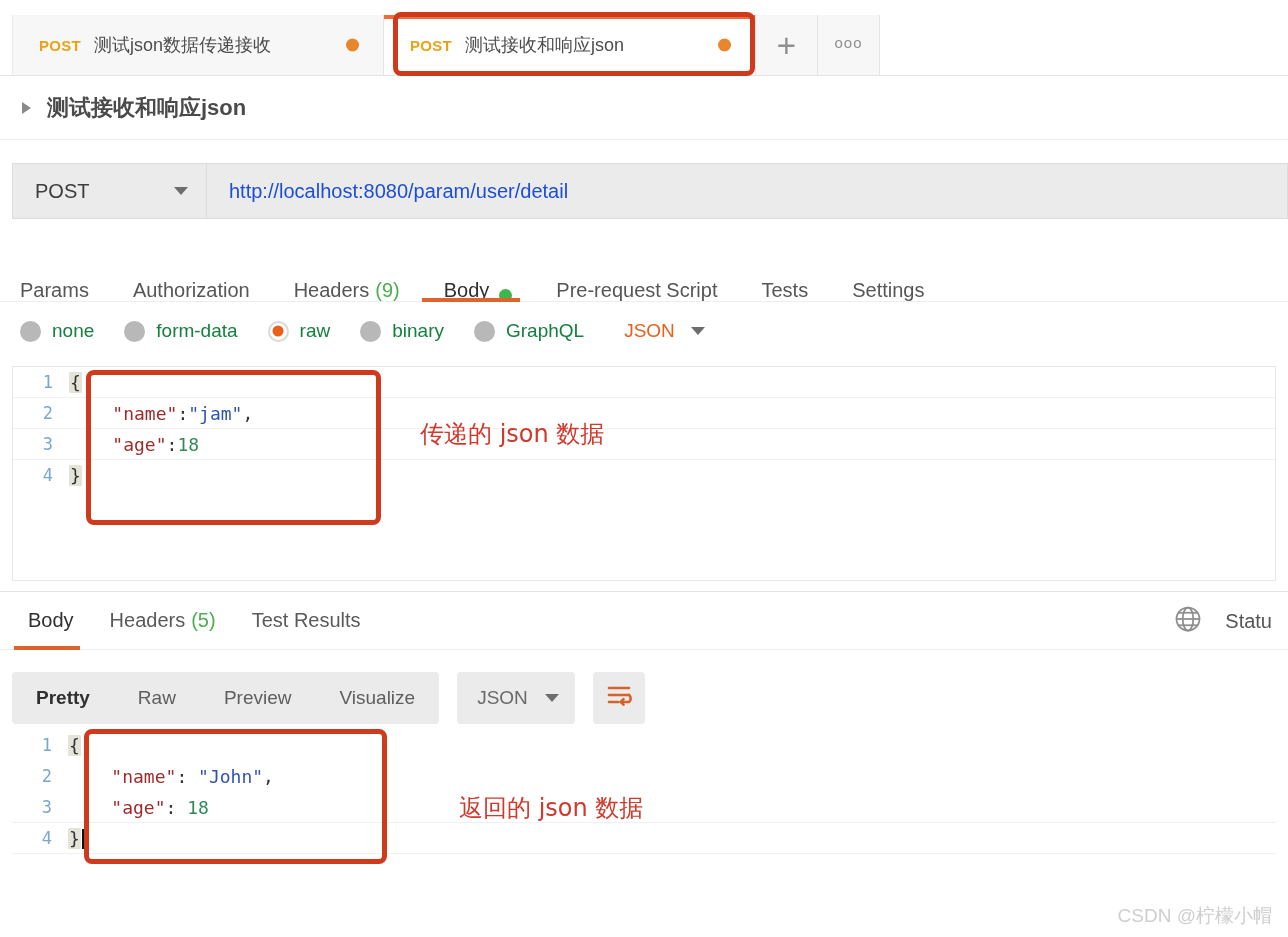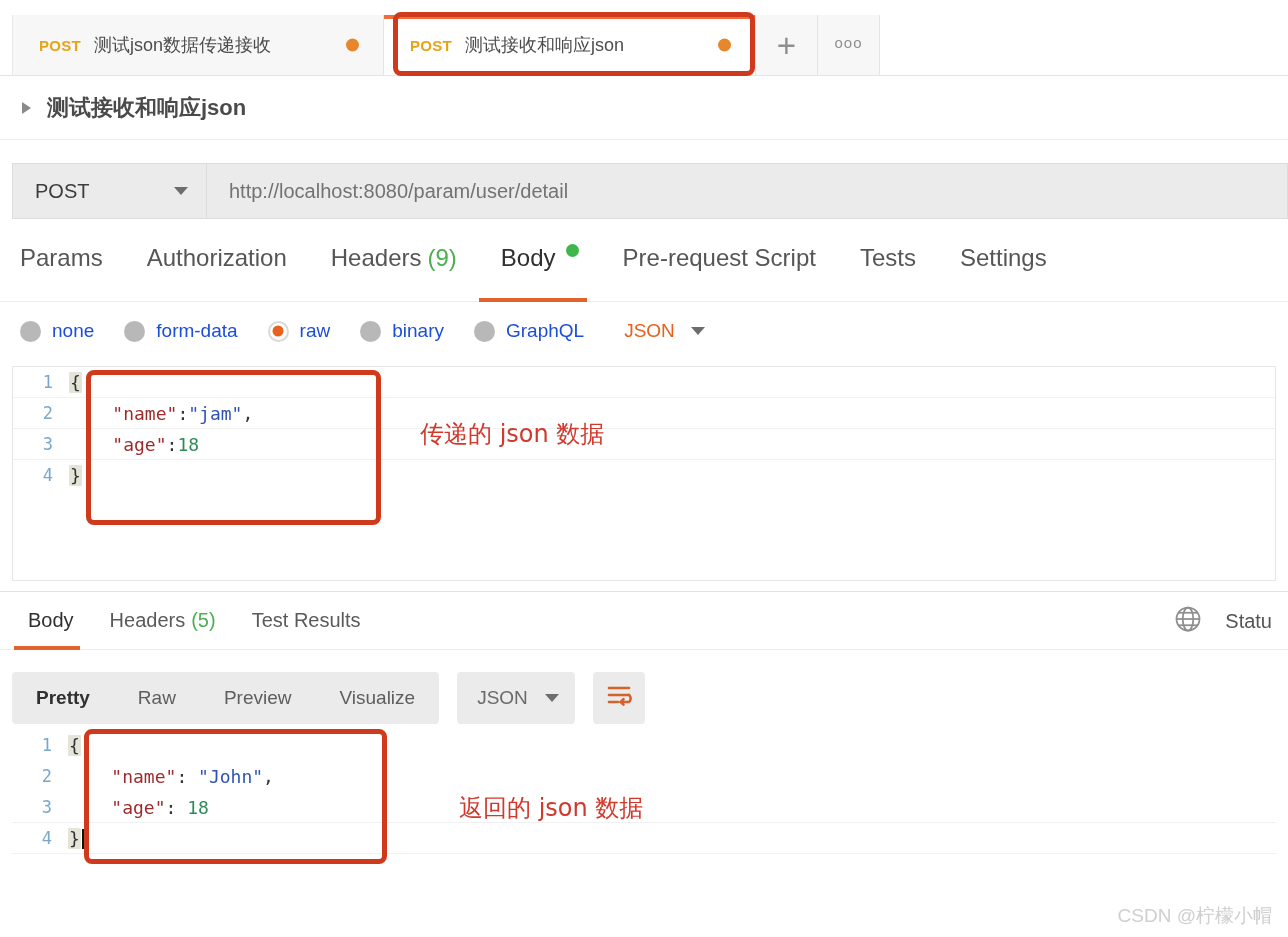--- a/index.html
+++ b/index.html
@@ -89,33 +89,33 @@
   .sel-caret {
     width:0;height:0;
     border-top:8px solid #6d6d6d;
     border-left:7px solid transparent;
     border-right:7px solid transparent;
   }
   .url-input {
     flex:1; height:56px; background:#ebebeb;
     border:1px solid #dcdcdc; border-left:none;
     display:flex; align-items:center; padding-left:22px;
-    font-size:20px; color:#737373;
+    font-size:20px; color:#1d4ed8;
     font-family:"Liberation Sans", sans-serif;
   }
 
   
   .reqtabs {
     position:absolute; left:0; top:244px; width:1288px; height:58px;
     display:flex; align-items:center; padding-left:20px; gap:0;
     border-bottom:1px solid #ededed;
   }
   .rtab {
-    position:relative; font-size:24px; color:#565656;
-    padding:0 22px; height:58px; display:flex; align-items:flex-start;
+    position:relative; font-size:20px; color:#565656;
+    padding:0 22px; height:58px; display:flex; align-items:flex-end;
     cursor:pointer; white-space:nowrap;
   }
   .rtab:first-child { padding-left:0; padding-right:22px; }
   .rtab.active { color:#2f2f2f; }
   .rtab.active::after {
     content:""; position:absolute; left:0; right:14px; bottom:0; height:4px;
     background:#e0622c;
   }
   .rtab .count { color:#4caf50; margin-left:6px; }
   .green-dot {
@@ -133,21 +133,21 @@
     width:21px;height:21px;border-radius:50%;
     background:#b8b8b8; margin-right:11px; position:relative;
     flex:0 0 auto;
   }
   .radio.checked { background:#ffffff; border:2px solid #d9d9d9; }
   .radio.checked::after {
     content:""; position:absolute; left:50%; top:50%;
     transform:translate(-50%,-50%);
     width:11px;height:11px;border-radius:50%; background:#e8601c;
   }
-  .radio-label { font-size:19px; color:#1d4ed8; white-space:nowrap; }
+  .radio-label { font-size:19px; color:#15803d; white-space:nowrap; }
   .json-select {
     display:flex; align-items:center; margin-left:10px; cursor:pointer;
   }
   .json-select .txt { font-size:19px; color:#e8601c; margin-right:16px; }
   .json-select .cr {
     width:0;height:0;border-top:8px solid #6d6d6d;
     border-left:7px solid transparent; border-right:7px solid transparent;
   }
 
   

